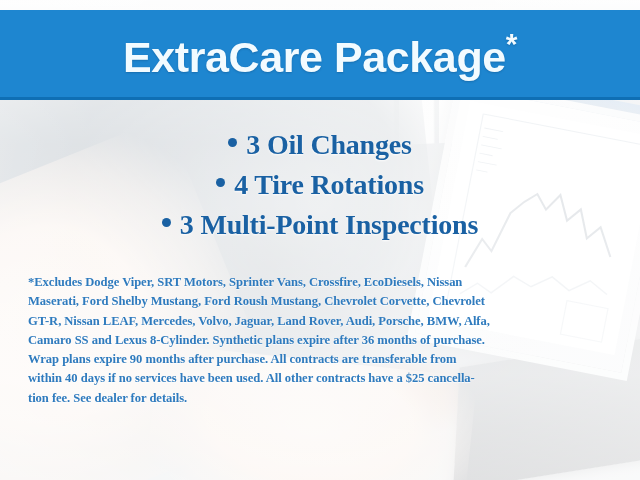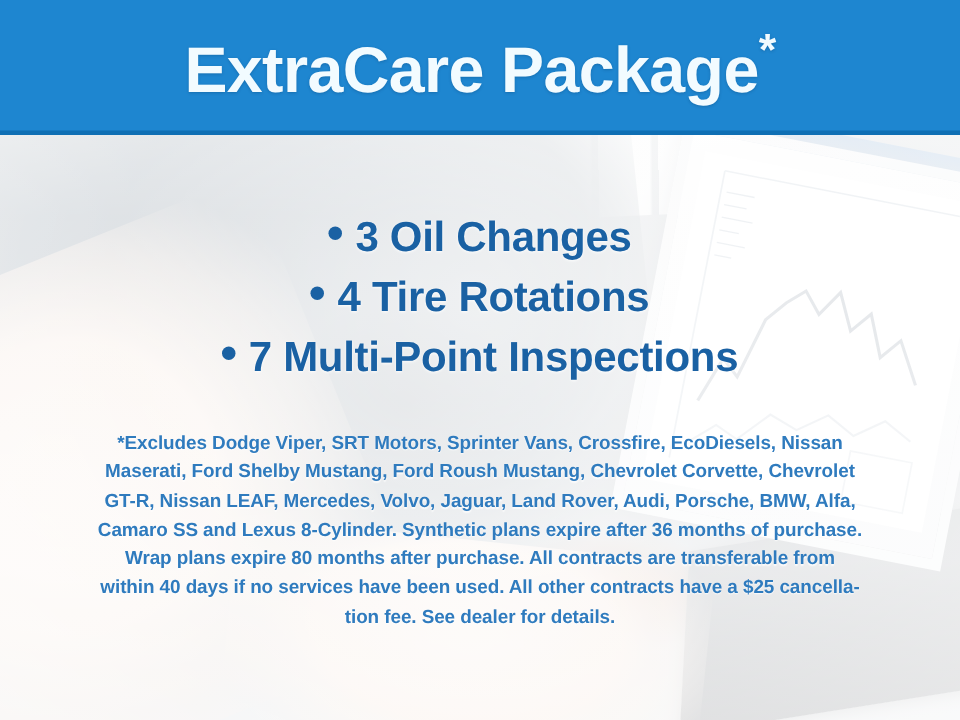--- a/index.html
+++ b/index.html
@@ -153,21 +153,21 @@
   .wash2 {
     position: absolute;
     inset: 0;
     background: radial-gradient(ellipse at 50% 42%, rgba(255,255,255,.55) 0%, rgba(255,255,255,.20) 55%, rgba(255,255,255,.45) 100%);
   }
 
   
   .header {
     position: absolute;
     left: 0;
-    top: 0;
+    top: 10px;
     width: 640px;
     height: 90px;
     background: #1e86d0;
     border-bottom: 3px solid #0f6fb4;
     box-sizing: border-box;
     display: flex;
     align-items: center;
     justify-content: center;
   }
   .header-title {
@@ -178,23 +178,24 @@
     line-height: 1;
     white-space: nowrap;
     text-shadow: 0 1px 2px rgba(0,40,80,.25);
   }
   .header-title .star { font-size: 30px; vertical-align: 18px; }
 
   
   .content {
     position: absolute;
     left: 0;
-    top: 90px;
+    top: 77px;
     width: 640px;
     height: 390px;
+    font-family: Liberation Serif, serif;
   }
 
   .bullets {
     position: absolute;
     left: 0;
     right: 0;
     top: 48px;
     text-align: center;
     color: #1a61a3;
   }
@@ -214,21 +215,20 @@
     background: #1a61a3;
     vertical-align: 7px;
     margin-right: 9px;
   }
 
   .fineprint {
     position: absolute;
     left: 28px;
     right: 28px;
     top: 196px;
-    text-align: center;
     color: #2f7bbe;
     font-size: 12.6px;
     font-weight: bold;
     line-height: 19.3px;
     letter-spacing: -.05px;
     text-shadow: 0 1px 1px rgba(255,255,255,.85);
   }
   .fineprint p { margin: 0; white-space: nowrap; }
 </style>
 </head>
@@ -273,27 +273,27 @@
 
   <div class="header">
     <div class="header-title"><span>ExtraCare Package</span><span class="star">*</span></div>
   </div>
 
   <div class="content">
 
     <div class="bullets">
       <div class="bullet-row"><span class="dot"></span><span>3 Oil Changes</span></div>
       <div class="bullet-row"><span class="dot"></span><span>4 Tire Rotations</span></div>
-      <div class="bullet-row"><span class="dot"></span><span>7 Multi-Point Inspections</span></div>
+      <div class="bullet-row"><span class="dot"></span><span>3 Multi-Point Inspections</span></div>
     </div>
 
     <div class="fineprint">
       <p>*Excludes Dodge Viper, SRT Motors, Sprinter Vans, Crossfire, EcoDiesels, Nissan</p>
       <p>Maserati, Ford Shelby Mustang, Ford Roush Mustang, Chevrolet Corvette, Chevrolet</p>
       <p>GT-R, Nissan LEAF, Mercedes, Volvo, Jaguar, Land Rover, Audi, Porsche, BMW, Alfa,</p>
       <p>Camaro SS and Lexus 8-Cylinder. Synthetic plans expire after 36 months of purchase.</p>
-      <p>Wrap plans expire 80 months after purchase. All contracts are transferable from</p>
+      <p>Wrap plans expire 90 months after purchase. All contracts are transferable from</p>
       <p>within 40 days if no services have been used. All other contracts have a $25 cancella-</p>
       <p>tion fee. See dealer for details.</p>
     </div>
 
   </div>
 </div>
 
 </body></html>

